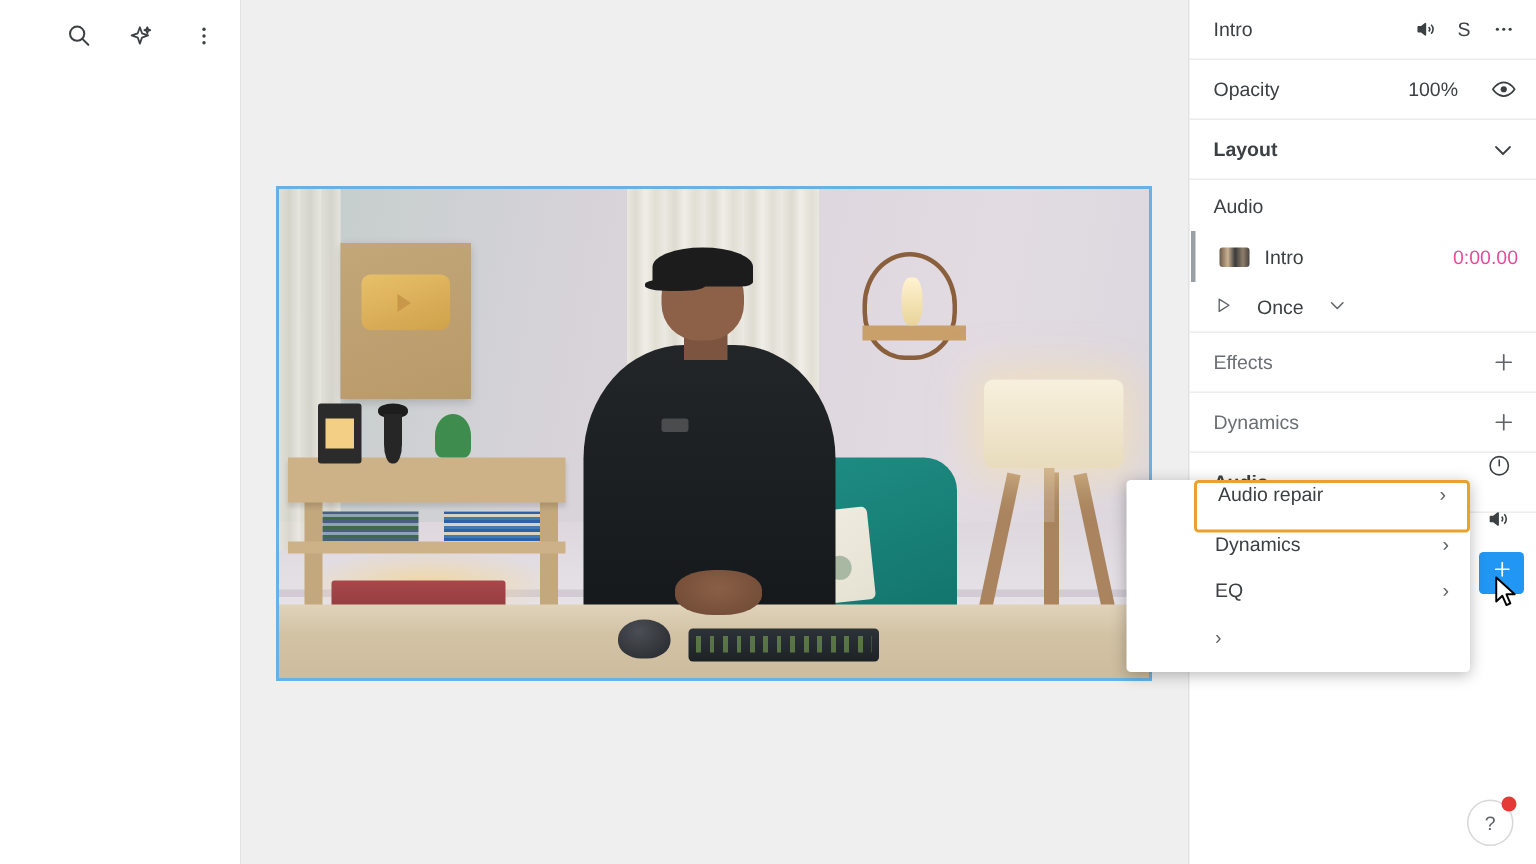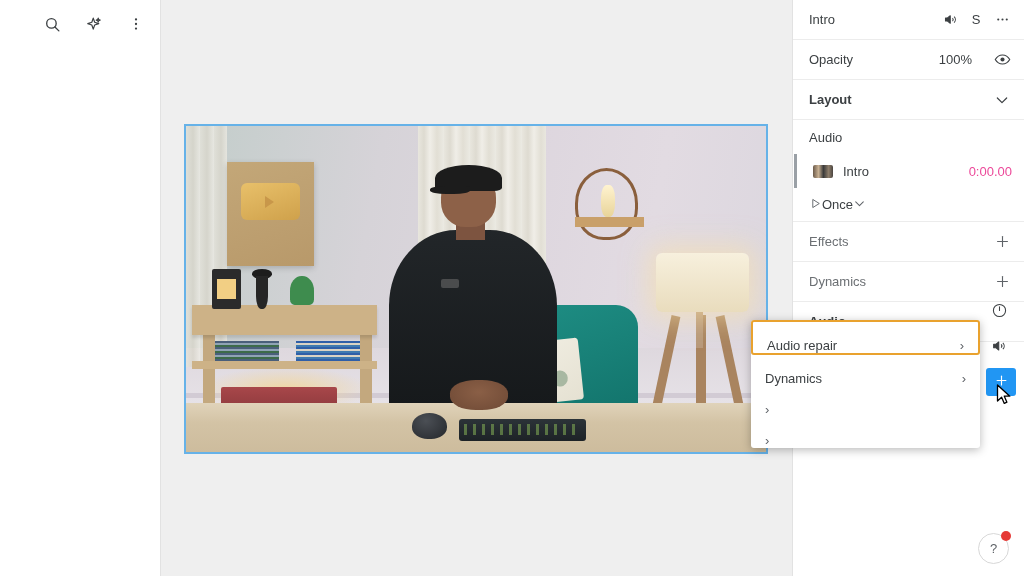--- a/index.html
+++ b/index.html
@@ -225,21 +225,21 @@
     border-left: 3px solid #9aa0a6; margin-left: 1px;
     cursor: pointer;
   }
   .clip-thumb {
     width: 20px; height: 13px; border-radius: 2px; margin-right: 10px;
     background: linear-gradient(90deg,#6b5a4a 0%,#c9b193 28%,#3a3a3a 52%,#8e7e6b 78%,#4a4440 100%);
   }
   .clip-name { flex: 1; }
   .clip-time { color: #ec4899; }
   #loop-row {
-    display: flex; align-items: center; gap: 0;
+    display: flex; align-items: center; gap: 16px;
     height: 34px; padding: 0 16px;
     border-bottom: 1px solid #ececec; cursor: pointer;
   }
   .audio-row { position: relative; }
 
   
   #tool-selected {
     position: absolute; left: 986px; top: 368px;
     width: 30px; height: 28px;
     background: #2196f3; border-radius: 3px;
@@ -257,23 +257,23 @@
   #context-menu {
     position: absolute; left: 751px; top: 320px;
     width: 229px;
     background: #ffffff;
     border-radius: 3px;
     box-shadow: 0 2px 10px rgba(0,0,0,.28);
     overflow: visible;
     z-index: 40;
   }
   .menu-item {
-    display: flex; align-items: flex-end;
+    display: flex; align-items: flex-start;
     height: 31px; padding: 0 14px 0 14px;
-    font-size: 13px; color: #3c4043; cursor: pointer;
+    font-size: 13px; color: #3c4043; cursor: pointer; margin-left: 45px;
   }
   .menu-item .mi-label { flex: 1; }
   .menu-item .mi-arrow { color:#5f6368; font-size: 13px; }
   .menu-item.active {
     border: 2px solid #e9a22e;
     border-radius: 3px;
     height: 35px;
     background: #ffffff;
   }
 
@@ -528,20 +528,21 @@
       <span class="mi-label">Audio repair</span>
       <span class="mi-arrow">›</span>
     </div>
 
     <div class="menu-item">
       <span class="mi-label">Dynamics</span>
       <span class="mi-arrow">›</span>
     </div>
 
     <div class="menu-item">
+      <span class="mi-label">EQ</span>
       <span class="mi-arrow">›</span>
     </div>
 
     <div class="menu-item">
       <span class="mi-arrow">›</span>
     </div>
 
   </div>
 
   <div id="help-fab">

